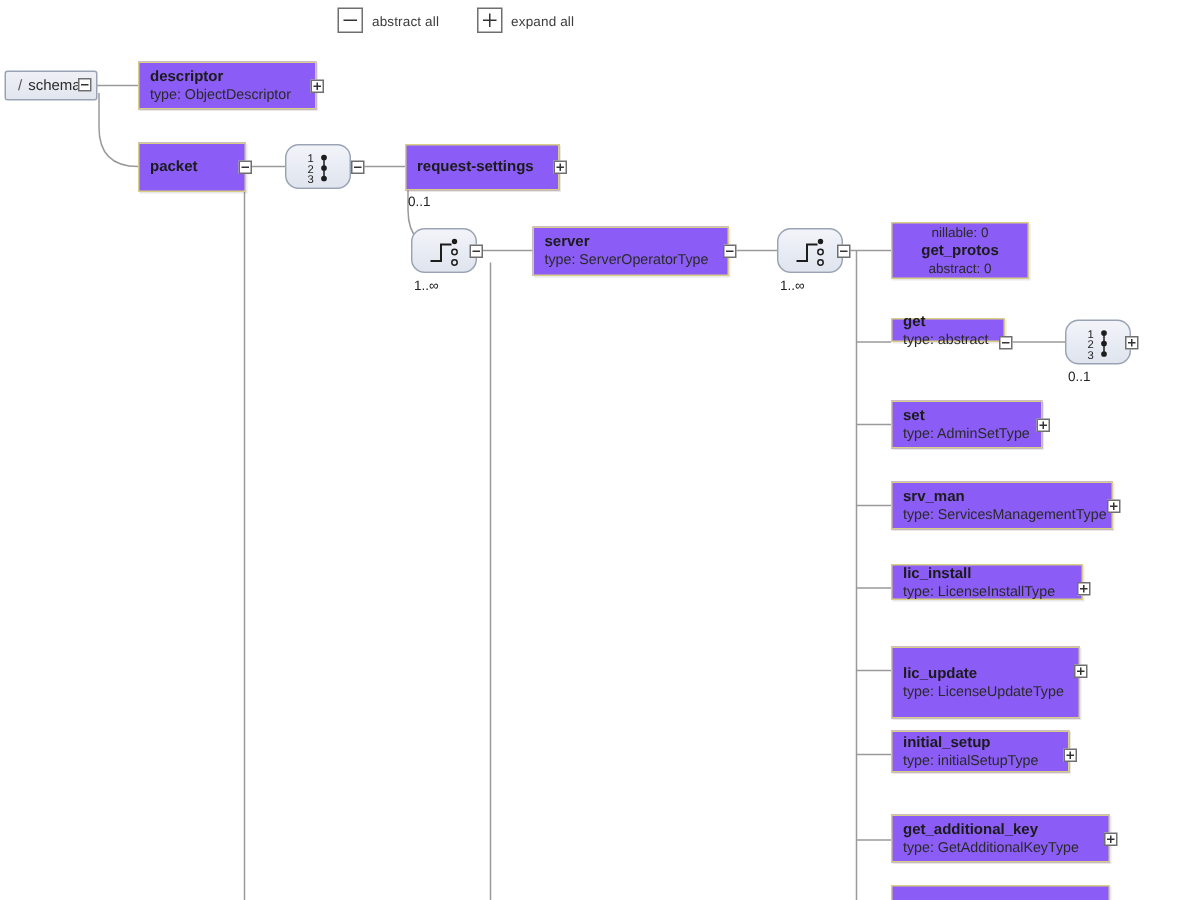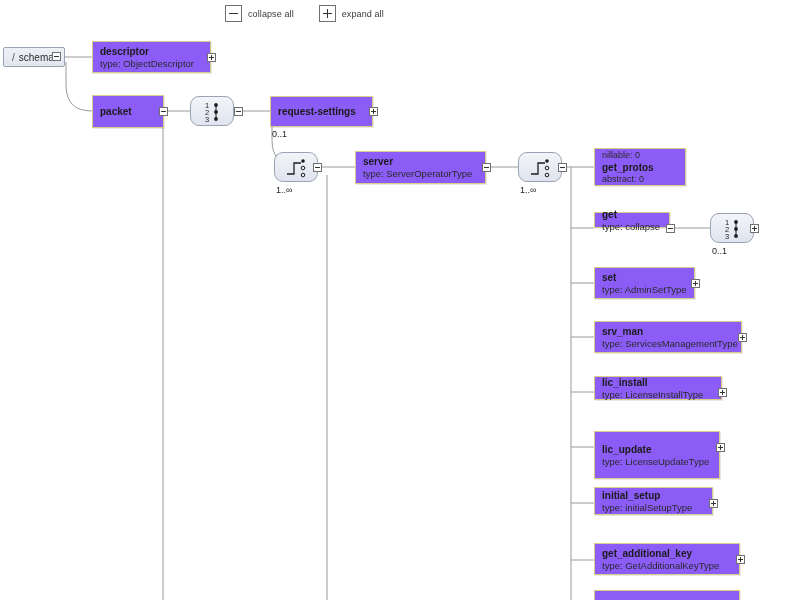--- a/index.html
+++ b/index.html
@@ -120,21 +120,21 @@
       <path d="M571,503 L594,503"></path>
       <path d="M571,560 L594,560"></path>
 
       <path d="M670,228 L710,228"></path>
     </g>
   </svg>
 
   <div class="toolbar">
     <div class="grp">
       <span class="tb-box"></span>
-      <span class="tb-label">collapse all</span>
+      <span class="tb-label">abstract all</span>
     </div>
     <div class="grp">
       <span class="tb-box plus"></span>
       <span class="tb-label">expand all</span>
     </div>
   </div>
 
   <div class="schema-chip" style="left:3px;top:47px;width:62px;height:20px;">
     <span class="slash">/</span>
     <span>schema</span>
@@ -192,29 +192,29 @@
     <svg width="44" height="30" viewBox="0 0 44 30" xmlns="http://www.w3.org/2000/svg">
       <path d="M12,21 L19,21 L19,10 L26,10" stroke="#1d1d1d" stroke-width="1.3" fill="none"></path>
       <circle cx="28" cy="8" r="1.8" fill="#1d1d1d"></circle>
       <circle cx="28" cy="15" r="1.8" fill="none" stroke="#1d1d1d" stroke-width="1"></circle>
       <circle cx="28" cy="22" r="1.8" fill="none" stroke="#1d1d1d" stroke-width="1"></circle>
     </svg>
   </div>
   <span class="tgl" style="left:558px;top:163px;"></span>
   <span class="card" style="left:520px;top:185px;">1..∞</span>
 
-  <div class="node" style="left:594px;top:148px;width:92px;height:38px;">
+  <div class="node" style="left:594px;top:148px;width:92px;height:38px;text-align:center;">
     <span class="attr">nillable: 0</span>
     <span class="nm">get_protos</span>
     <span class="attr">abstract: 0</span>
   </div>
 
   <div class="node" style="left:594px;top:212px;width:76px;height:16px;">
     <span class="nm">get</span>
-    <span class="ty">type: collapse</span>
+    <span class="ty">type: abstract</span>
   </div>
   <span class="tgl" style="left:666px;top:224px;"></span>
 
   <div class="pill" style="left:710px;top:213px;">
     <svg width="44" height="30" viewBox="0 0 44 30" xmlns="http://www.w3.org/2000/svg">
       <text x="14" y="11" font-family="Liberation Sans, sans-serif" font-size="7.5" fill="#1d1d1d">1</text>
       <text x="14" y="18" font-family="Liberation Sans, sans-serif" font-size="7.5" fill="#1d1d1d">2</text>
       <text x="14" y="25" font-family="Liberation Sans, sans-serif" font-size="7.5" fill="#1d1d1d">3</text>
       <line x1="25" y1="7" x2="25" y2="23" stroke="#1d1d1d" stroke-width="1"></line>
       <circle cx="25" cy="8" r="1.9" fill="#1d1d1d"></circle>

